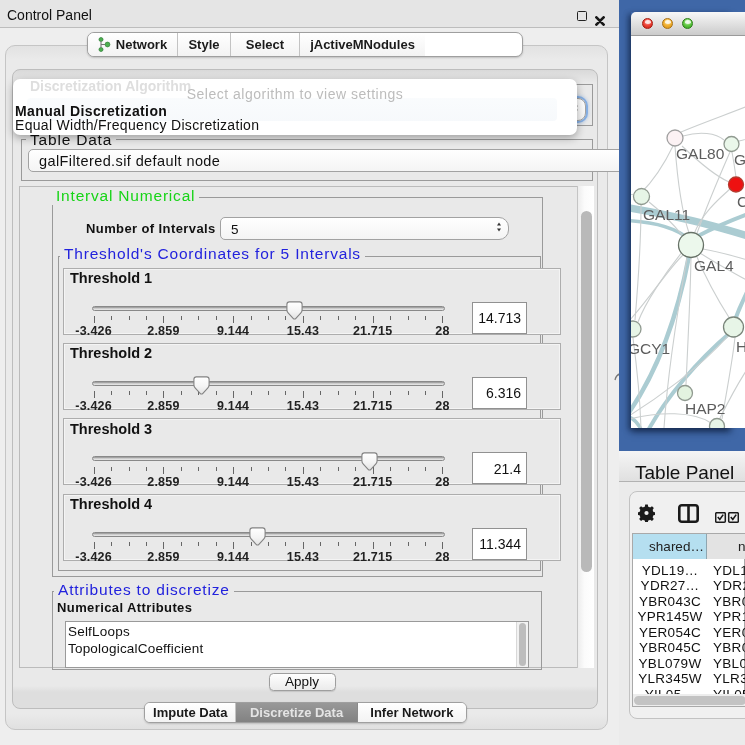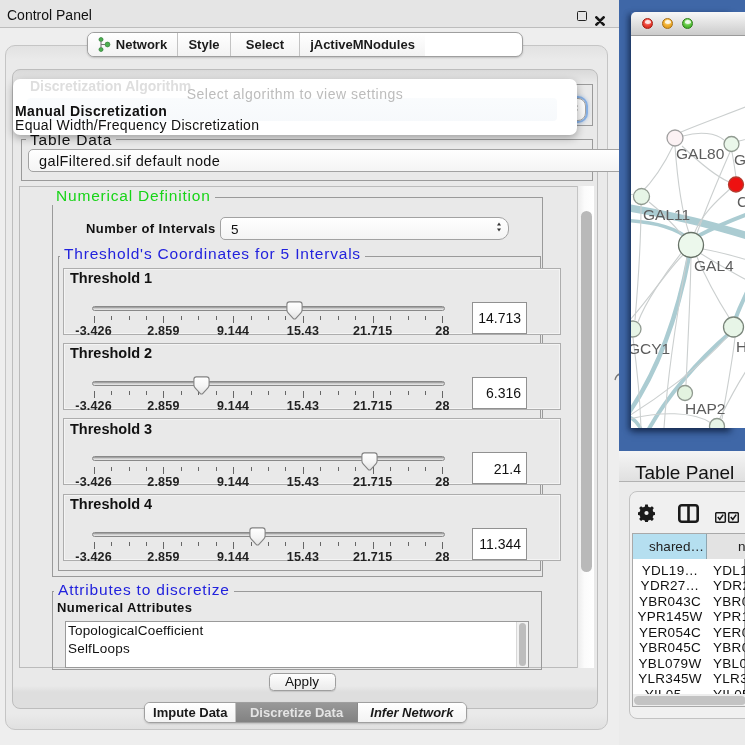--- a/index.html
+++ b/index.html
@@ -156,21 +156,21 @@
       <div class="tri-d"></div>
     </div>
 </div>
 
 <div class="abs" id="scrollpane"></div>
 <div class="abs" id="vscroll">
     <div class="th"></div>
   </div>
 
 <div class="group" style="left:52px; top:197px; width:491px; height:380px;"></div>
-<div class="gtitle" style="left:52px; top:186.5px; color:#17d417;">Numerical Definition</div>
+<div class="gtitle" style="left:52px; top:186.5px; color:#17d417;">Interval Numerical</div>
 <div class="abs" style="left:86px; top:221px; font-size:13px; font-weight:700; color:#111; letter-spacing:0.4px;">Number of Intervals</div>
 <div class="combo" style="left:220px; top:217px; width:289px; height:23px;">
   <div class="txt">5</div>
   <div class="arr">
       <div class="tri-u"></div>
       <div class="tri-d"></div>
     </div>
 </div>
 
 <div class="group" style="left:58px; top:256px; width:483px; height:315px;"></div>
@@ -368,31 +368,31 @@
         </svg>
     </div>
     <div class="vbox" style="top:33.0px;">11.344</div>
   </div>
   </div>
 
 <div class="group" style="left:52px; top:590.5px; width:490px; height:79.5px;"></div>
 <div class="gtitle" style="left:54px; top:580.5px; color:#2222dd;">Attributes to discretize</div>
 <div class="abs" style="left:57px; top:600px; font-size:13px; font-weight:700; color:#111; letter-spacing:0.4px;">Numerical Attributes</div>
 <div class="abs" id="attrlist">
+  <div style="padding-top:1px;">SelfLoops</div>
   <div>TopologicalCoefficient</div>
-  <div style="padding-top:1px;">SelfLoops</div>
   <div class="abs" style="left:450px; top:0px; width:13px; height:46px; background:#f2f2f2; border-left:1px solid #d8d8d8; padding:0;"></div>
   <div class="abs" style="left:453px; top:1.5px; width:7px; height:43px; border-radius:3.5px; background:#bdbdbd; padding:0;"></div>
 </div>
 <div class="abs" id="applybtn">Apply</div>
 
 <div class="abs seg" id="bottabs">
   <div class="s" style="width:92px;">Impute Data</div>
   <div class="s sel" style="width:122px;">Discretize Data</div>
-  <div class="s" style="width:109px;font-style:italic;">Infer Network</div>
+  <div class="s" style="width:109px;">Infer Network</div>
 </div>
 
 <div class="abs" id="popup">
   <div style="position:absolute; left:14px; top:19px; width:530px; height:23px; border-radius:4px; background:linear-gradient(#f4f8fb,#eef3f8); opacity:0.5;"></div>
   <div class="ghost">Discretization Algorithm</div>
   <div class="hint">Select algorithm to view settings</div>
   <div class="it1">Manual Discretization</div>
   <div class="it2">Equal Width/Frequency Discretization</div>
 </div>
 

